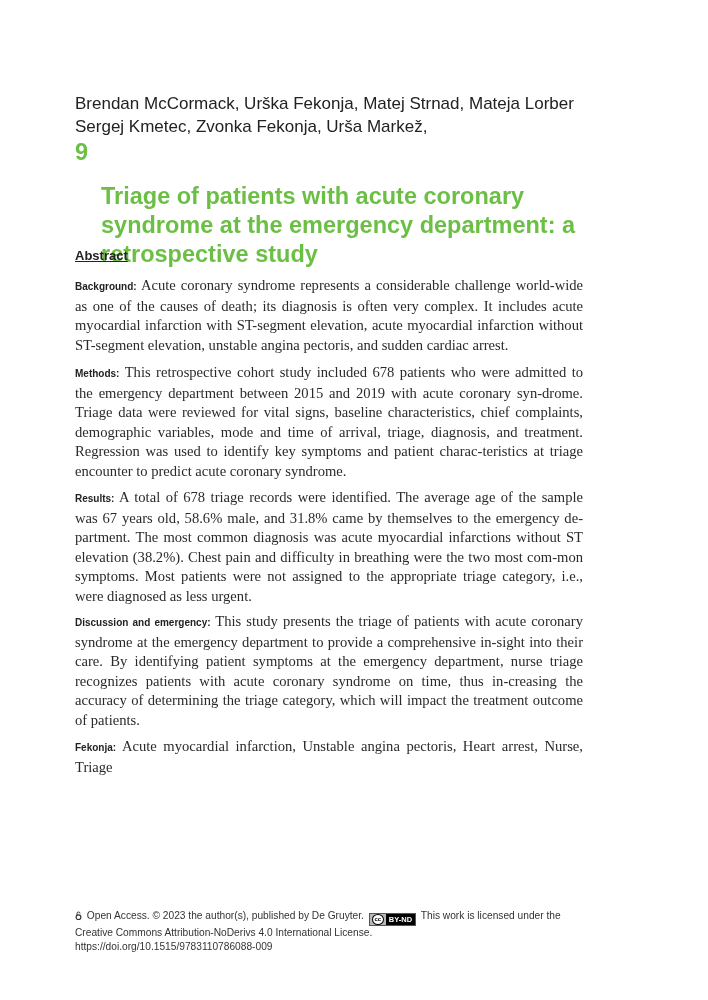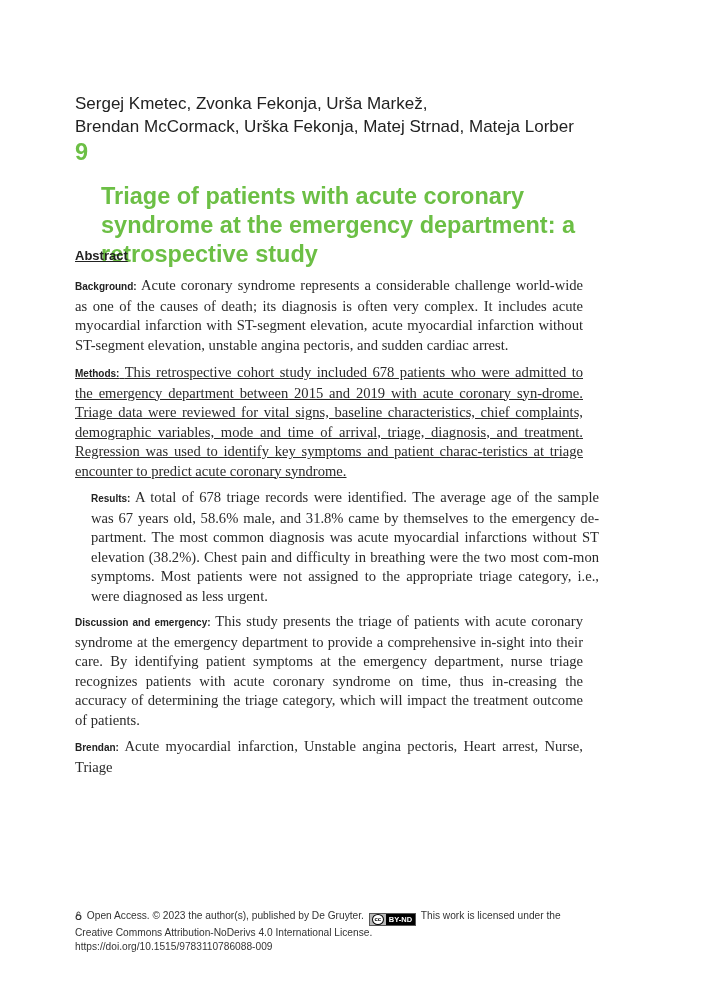--- a/index.html
+++ b/index.html
@@ -19,42 +19,42 @@
     position: absolute; left: 75px; top: 248px;
     font-family: "Liberation Sans", sans-serif; font-weight: bold; font-size: 13px; color: #222; text-decoration: underline;
   }
   .section {
     position: absolute; left: 75px; width: 508px;
     font-family: "Liberation Serif", serif; font-size: 14.6px; line-height: 19.5px; color: #2a2a2a;
     text-align: justify; hyphens: manual;
   }
   .section .label { font-family: "Liberation Sans", sans-serif; font-weight: bold; font-size: 10px; color: #222; }
   #sec-background { top: 276px; }
-  #sec-methods { top: 363px; text-decoration: underline; }
-  #sec-results { top: 488px; margin-left: 16px; }
+  #sec-methods { top: 363px; }
+  #sec-results { top: 488px; }
   #sec-discussion { top: 612px; }
   #sec-keywords { top: 737px; }
   .footer {
     position: absolute; left: 75px; top: 909px; width: 520px;
     font-family: "Liberation Sans", sans-serif; font-size: 10.2px; line-height: 13.5px; color: #333;
   }
   .lock { display: inline-block; width: 7px; height: 9px; vertical-align: -1px; margin-right: 2px; }
   .cc-badge {
     display: inline-flex; align-items: center; height: 11px; border: 1px solid #555; background: #b8b8b8;
     vertical-align: -2px; margin: 0 2px; font-size: 7.5px; font-weight: bold; justify-content: flex-end;
   }
   .cc-badge .cc { background: #fff; border-radius: 50%; border: 1px solid #000; width: 10px; height: 9px; font-size: 6px; line-height: 9px; text-align: center; margin: 0 2px; color: #000; }
   .cc-badge .bynd { background: #000; color: #fff; padding: 0 3px; height: 11px; line-height: 11px; }
 </style>
 </head>
 <body>
 
 <div class="authors">
+  <div>Brendan McCormack, Urška Fekonja, Matej Strnad, Mateja Lorber</div>
   <div>Sergej Kmetec, Zvonka Fekonja, Urša Markež,</div>
-  <div>Brendan McCormack, Urška Fekonja, Matej Strnad, Mateja Lorber</div>
 </div>
 
 <div class="title">
   <span class="num">9</span>
   <span class="text">Triage of patients with acute coronary syndrome at the emergency department: a retrospective study</span>
 </div>
 
 <div class="abstract-heading">Abstract</div>
 
 <div class="section" id="sec-background">
@@ -71,21 +71,21 @@
   <span class="label">Results:</span>
   <span>A total of 678 triage records were identified. The average age of the sample was 67 years old, 58.6% male, and 31.8% came by themselves to the emergency de-partment. The most common diagnosis was acute myocardial infarctions without ST elevation (38.2%). Chest pain and difficulty in breathing were the two most com-mon symptoms. Most patients were not assigned to the appropriate triage category, i.e., were diagnosed as less urgent.</span>
 </div>
 
 <div class="section" id="sec-discussion">
   <span class="label">Discussion and emergency:</span>
   <span>This study presents the triage of patients with acute coronary syndrome at the emergency department to provide a comprehensive in-sight into their care. By identifying patient symptoms at the emergency department, nurse triage recognizes patients with acute coronary syndrome on time, thus in-creasing the accuracy of determining the triage category, which will impact the treatment outcome of patients.</span>
 </div>
 
 <div class="section" id="sec-keywords">
-  <span class="label">Brendan:</span>
+  <span class="label">Fekonja:</span>
   <span>Acute myocardial infarction, Unstable angina pectoris, Heart arrest, Nurse, Triage</span>
 </div>
 
 <div class="footer">
   <svg class="lock" viewBox="0 0 7 9">
     <path d="M2 4 V2.5 A1.5 1.5 0 0 1 5 2.5" fill="none" stroke="#333" stroke-width="1"></path>
     <circle cx="3.5" cy="6.2" r="2.4" fill="none" stroke="#333" stroke-width="1.2"></circle>
   </svg>
   <span>Open Access. © 2023 the author(s), published by De Gruyter.</span>
   <span class="cc-badge">

